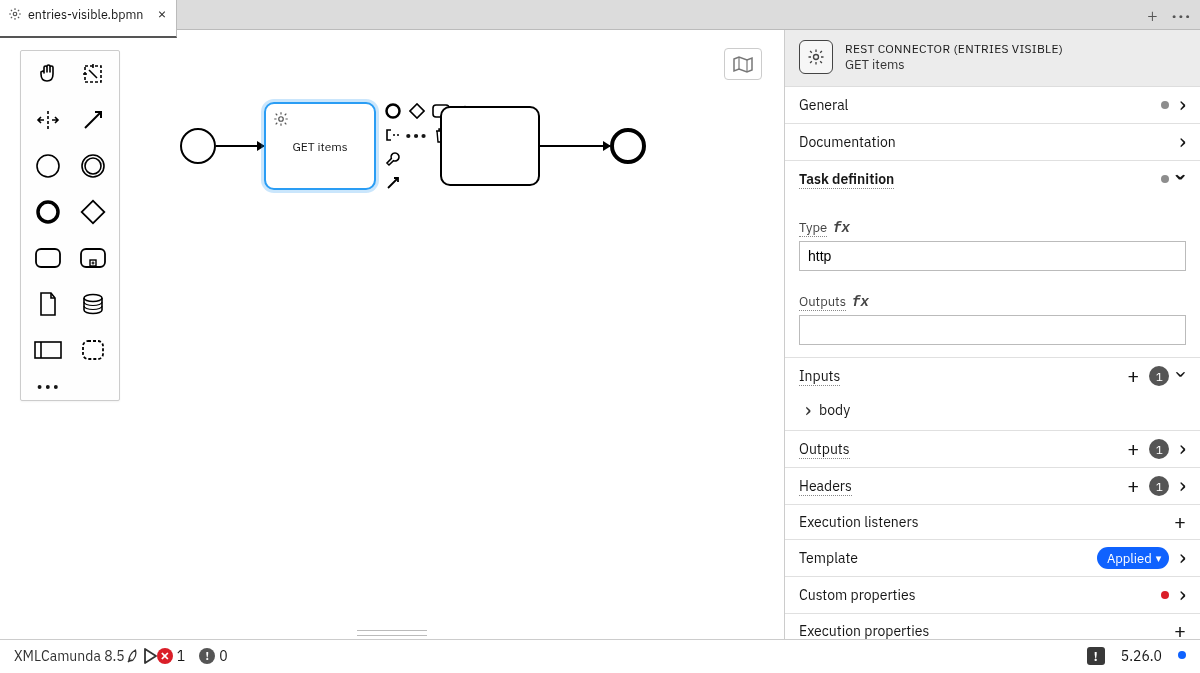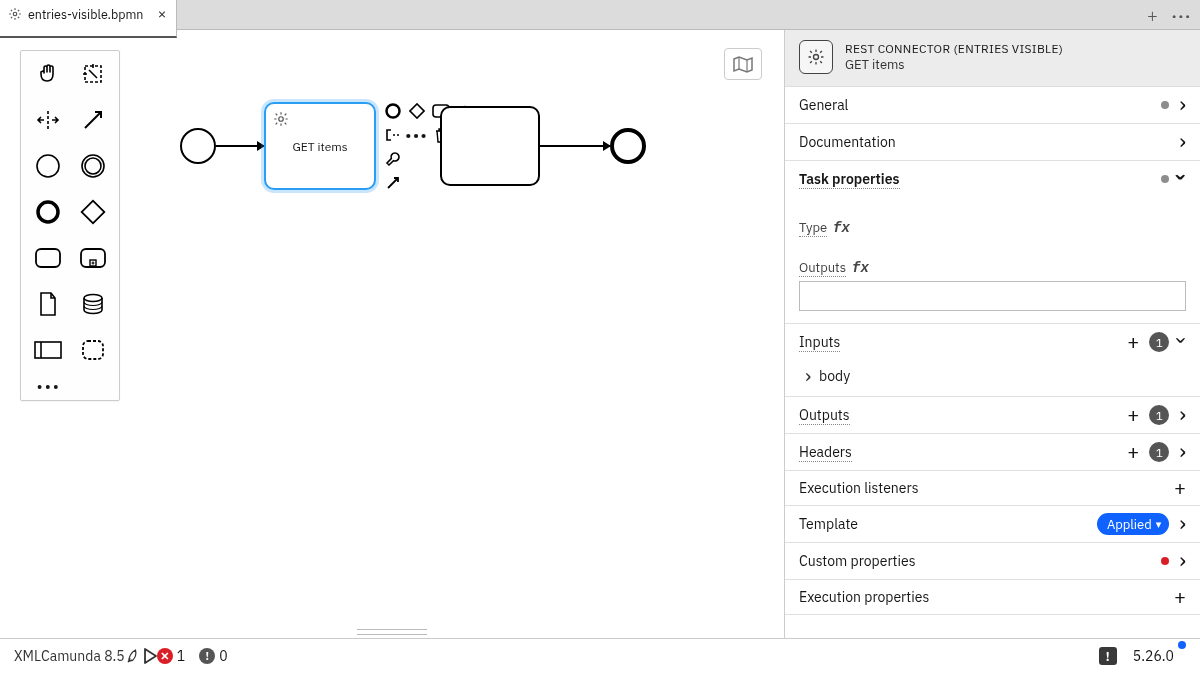--- a/index.html
+++ b/index.html
@@ -81,21 +81,21 @@
 
   
   .statusbar { height:35px; border-top:1px solid #ccc; background:#fff; display:flex; align-items:center; padding:0 14px; gap:16px; font-size:14px; }
   .statusbar .left { display:flex; align-items:center; gap:0; }
   .statusbar .icon-btn { display:flex; align-items:center; gap:4px; color:#333; cursor:pointer;}
   .statusbar .spacer { flex:1; }
   .sb-err { display:flex; align-items:center; gap:4px; }
   .sb-err-circle { width:16px;height:16px;border-radius:50%;background:#da1e28;color:#fff;display:flex;align-items:center;justify-content:center;font-size:11px; font-weight:700;}
   .sb-warn-circle { width:16px;height:16px;border-radius:50%;background:#555;color:#fff;display:flex;align-items:center;justify-content:center;font-size:11px;font-weight:700;}
   .feedback-icon { width:18px;height:18px;border-radius:3px;background:#393939;color:#fff;display:flex;align-items:center;justify-content:center;font-size:12px;font-weight:700; cursor:pointer;}
-  .version { display:flex; align-items:flex-start; gap:4px; font-size:14px; }
+  .version { display:flex; align-items:flex-end; gap:16px; font-size:14px; }
   .blue-dot { width:8px;height:8px;border-radius:50%;background:#0f62fe; position:relative; top:-6px;}
 
   svg { display:block; }
 </style>
 </head>
 <body>
 
 <div class="app">
 
   <div class="tabbar">
@@ -327,32 +327,33 @@
             </span>
           <span class="right">
               <span class="chev">›</span>
             </span>
         </div>
       </div>
 
       <div class="section">
         <div class="section-head underlined" style="font-weight:600;">
           <span class="title">
-              <span class="title-text">Task properties</span>
+              <span class="title-text">Task definition</span>
             </span>
           <span class="right">
               <span class="dot-ind"></span>
               <span class="chev" style="transform:rotate(90deg) translateX(-2px);">›</span>
             </span>
         </div>
         <div class="section-body">
           <div class="field-label">
               <span class="label-text">Type</span> 
               <span class="fx">fx</span>
             </div>
+          <input class="text-input" value="http" style="">
           <div class="field-label">
               <span class="label-text">Outputs</span> 
               <span class="fx">fx</span>
             </div>
           <input class="text-input" value="" style="">
         </div>
       </div>
 
       <div class="section">
         <div class="section-head underlined">

